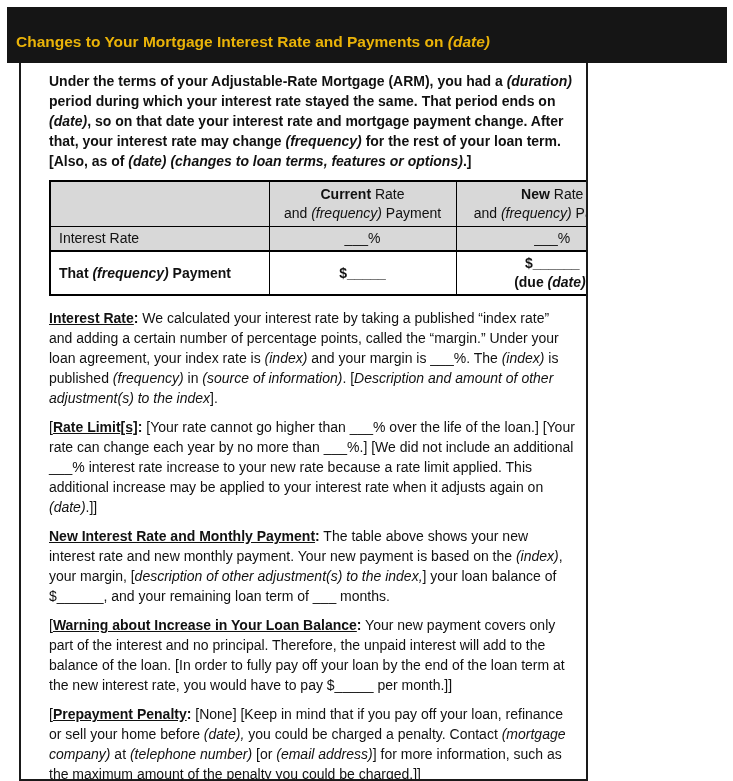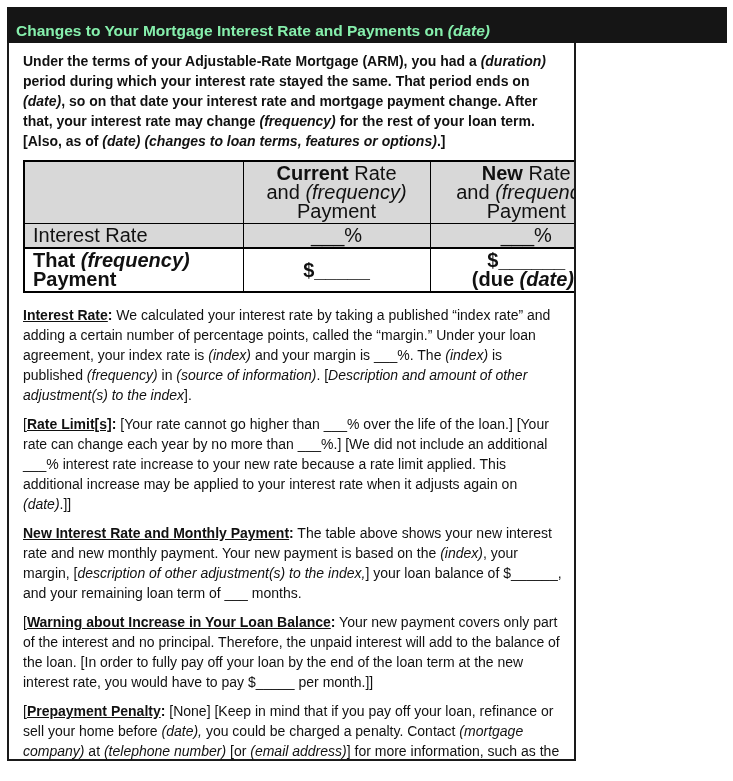--- a/index.html
+++ b/index.html
@@ -6,39 +6,39 @@
   body {
     width:733px; height:781px; position:relative;
     background:#ffffff; overflow:hidden;
     font-family:"Liberation Sans", sans-serif;
     color:#111111;
     -webkit-font-smoothing:antialiased;
   }
   .doc { position:absolute; left:7px; top:7px; width:720px; }
 
   .titlebar {
-    box-sizing:border-box; height:36px; background:#151515;
-    color:#86efac; font-weight:700; font-size:15.5px; line-height:40px;
-    padding:4px 9px; white-space:nowrap; overflow:hidden;
+    box-sizing:border-box; height:56px; background:#151515;
+    color:#eab308; font-weight:700; font-size:15.5px; line-height:40px;
+    padding:15px 9px; white-space:nowrap; overflow:hidden;
   }
   .titlebar .st-i { font-style:italic; }
 
   .bodybox {
     box-sizing:border-box; width:569px; height:718px; overflow:hidden;
     border:2px solid #1a1a1a; border-top:none;
-    padding:8px 10px 0 14px;
-    font-size:14px; line-height:20px;
+    padding:8px 10px 0 28px;
+    font-size:14px; line-height:20px;margin-left:12px;
   }
 
   .intro { font-weight:700; margin:2px 0 4px 0; }
 
   table.rate {
     border-collapse:collapse; table-layout:fixed;
     width:599px; margin:8px auto 12px auto;
-    border:2px solid #000; font-size:20px; line-height:19px;
+    border:2px solid #000; font-size:14px; line-height:19px;
   }
   table.rate th, table.rate td {
     border:1px solid #000; padding:2px 8px;
     text-align:center; vertical-align:middle;
     white-space:pre-line; font-weight:400;
   }
   table.rate thead th { background:#d8d8d8; height:40px; }
   table.rate tr.shaded td { background:#d8d8d8; }
   table.rate tbody tr:not(:first-child) td { border-top-width:2px; }
   table.rate .c-label { text-align:left; }

